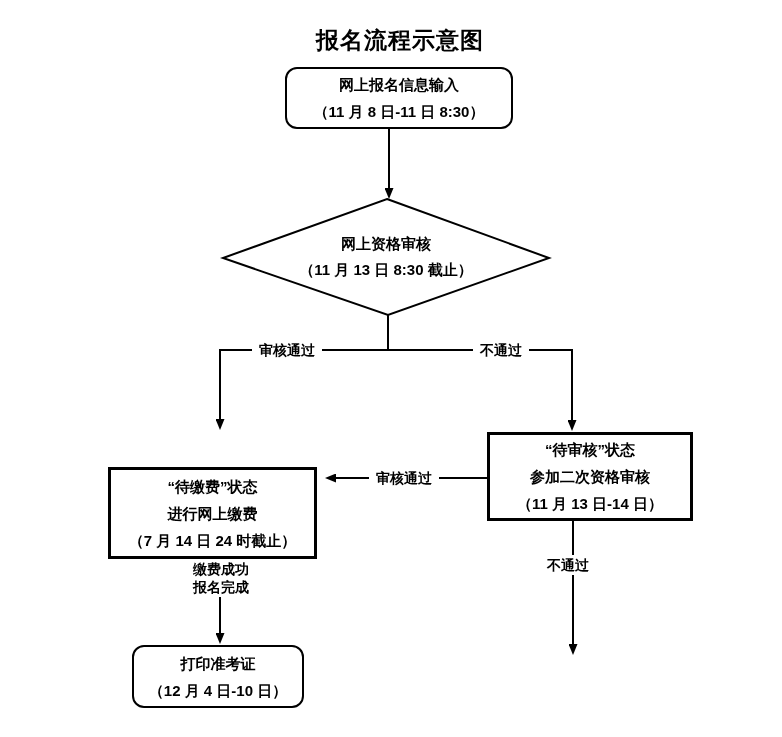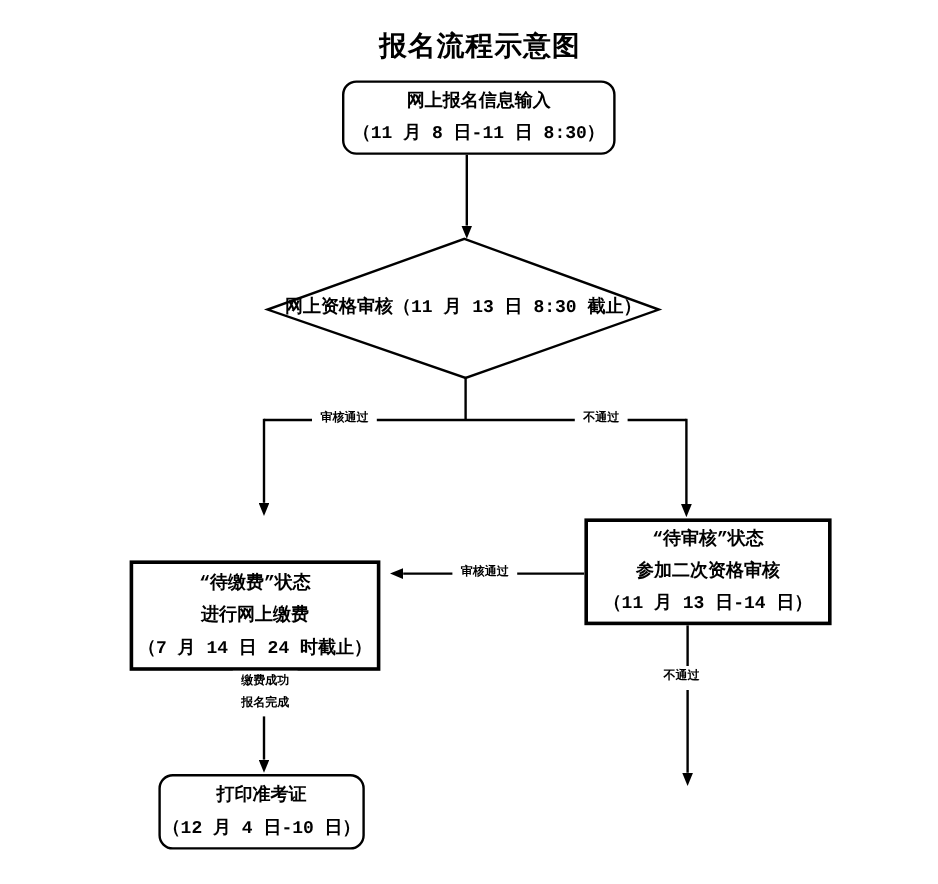--- a/index.html
+++ b/index.html
@@ -1,21 +1,21 @@
 <!DOCTYPE html>
 <html><head>
 <meta charset="utf-8">
 <style>
   html, body { margin: 0; padding: 0; background: #ffffff; }
   .canvas {
     position: relative;
     width: 782px;
     height: 737px;
     background: #ffffff;
-    font-family: Liberation Mono, monospace;
+    font-family: Liberation Sans, sans-serif;
     font-weight: bold;
     color: #000000;
     overflow: hidden;
   }
   svg.wires { position: absolute; left: 0; top: 0; }
   .wires line { stroke: #000000; stroke-width: 2; }
   .title {
     position: absolute;
     left: 280px; top: 26px; width: 240px;
     text-align: center;
@@ -35,33 +35,33 @@
     border: 2px solid #000000;
     text-align: center;
     font-size: 15px;
   }
   .node .ln { line-height: 27px; white-space: nowrap; }
   .rounded { border-radius: 12px; }
   .rect { border-width: 3px; }
   .diamond-label {
     position: absolute;
     display: flex;
-    flex-direction: row;
+    flex-direction: column;
     justify-content: center;
     align-items: center;
     text-align: center;
     font-size: 15px;
   }
   .diamond-label .ln { line-height: 26px; white-space: nowrap; }
   .edge-label {
     position: absolute;
     transform: translate(-50%, -50%);
     background: #ffffff;
     padding: 1px 7px;
-    font-size: 10px;
+    font-size: 14px;
     line-height: 18px;
     text-align: right;
     white-space: nowrap;
   }
 </style>
 </head>
 <body>
 
 <div class="canvas">
 

